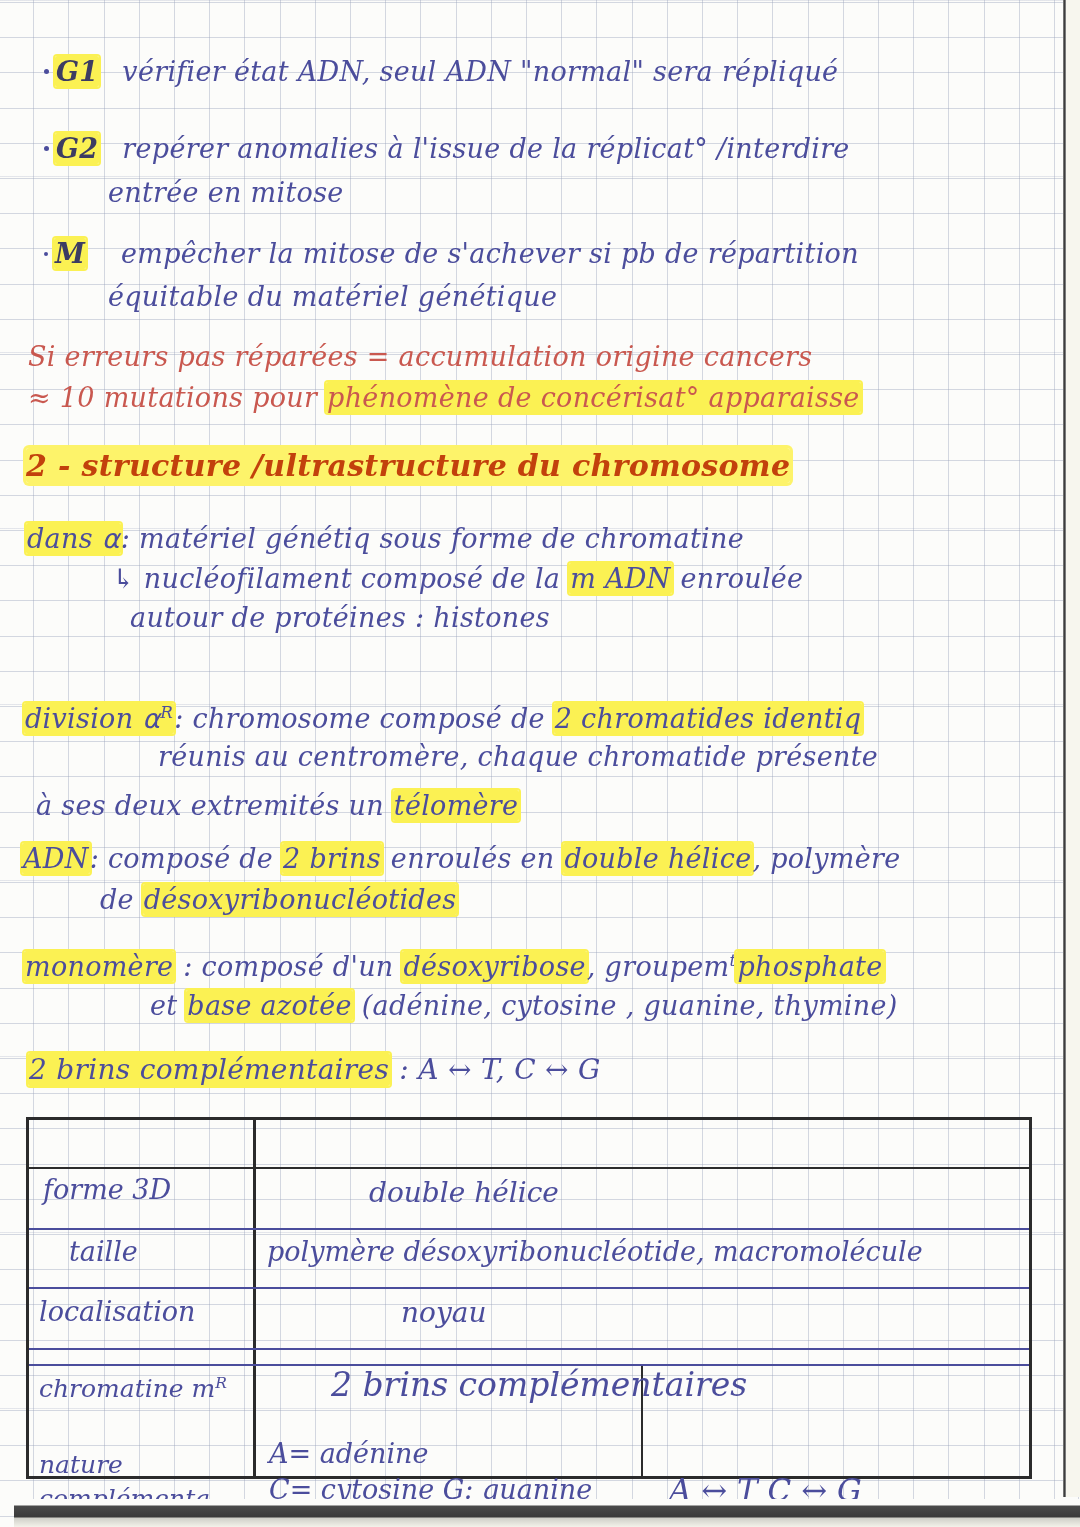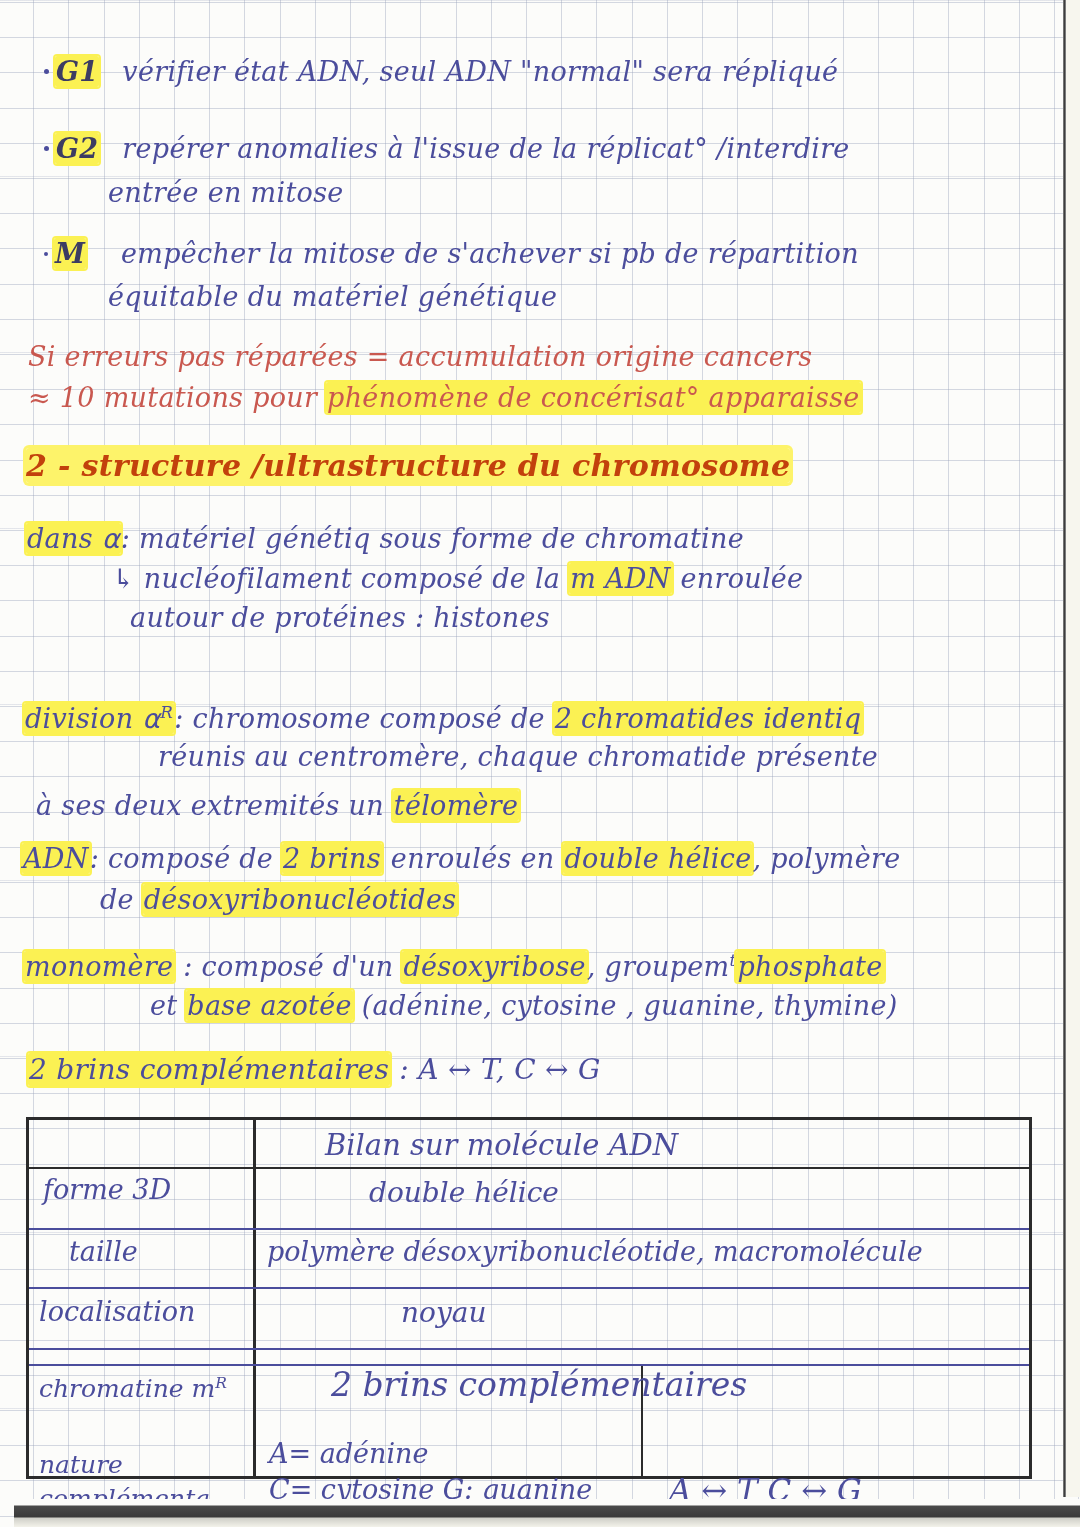--- a/index.html
+++ b/index.html
@@ -157,21 +157,20 @@
     <div class="tbl">
       <div class="vline" style="left:224px;"></div>
       <div class="vline" style="left:612px;top:244px;bottom:0;width:2px;"></div>
 
       <div class="hline dark" style="top:47px;"></div>
       <div class="hline" style="top:108px;"></div>
       <div class="hline" style="top:167px;"></div>
       <div class="hline" style="top:228px;"></div>
       <div class="hline" style="top:244px;"></div>
 
-      <div class="cell" style="left:296px;top:8px;font-size:29px;">Bilan sur molécule ADN</div>
 
       <div class="cell" style="left:14px;top:54px;font-size:27px;">forme 3D</div>
       <div class="cell" style="left:340px;top:56px;font-size:28px;">double hélice</div>
 
       <div class="cell" style="left:40px;top:116px;font-size:27px;">taille</div>
       <div class="cell" style="left:238px;top:116px;font-size:27px;">polymère désoxyribonucléotide, macromolécule</div>
 
       <div class="cell" style="left:10px;top:176px;font-size:27px;">localisation</div>
       <div class="cell" style="left:372px;top:176px;font-size:28px;">noyau</div>
 

